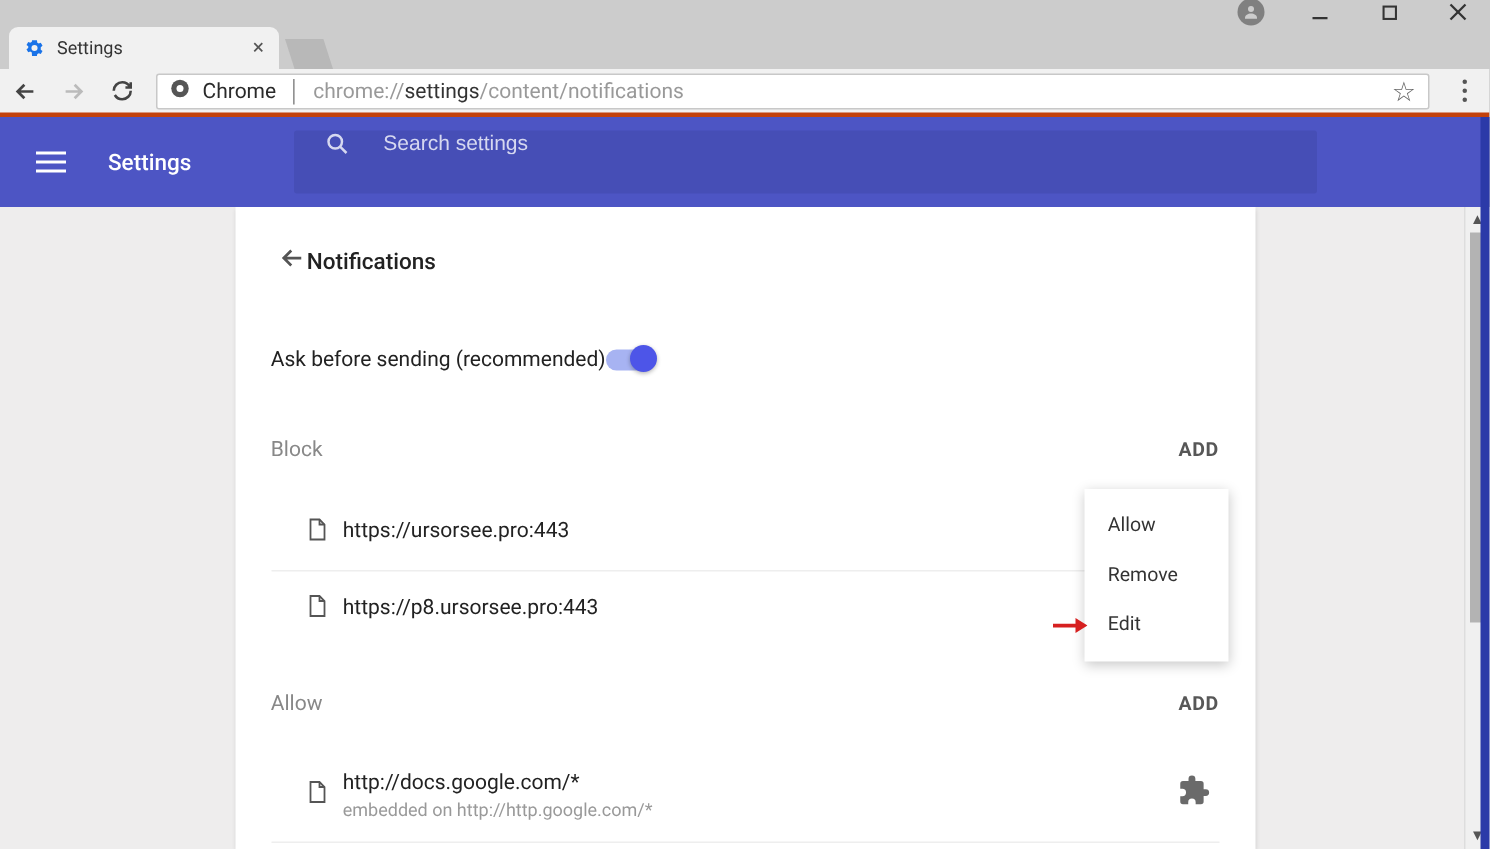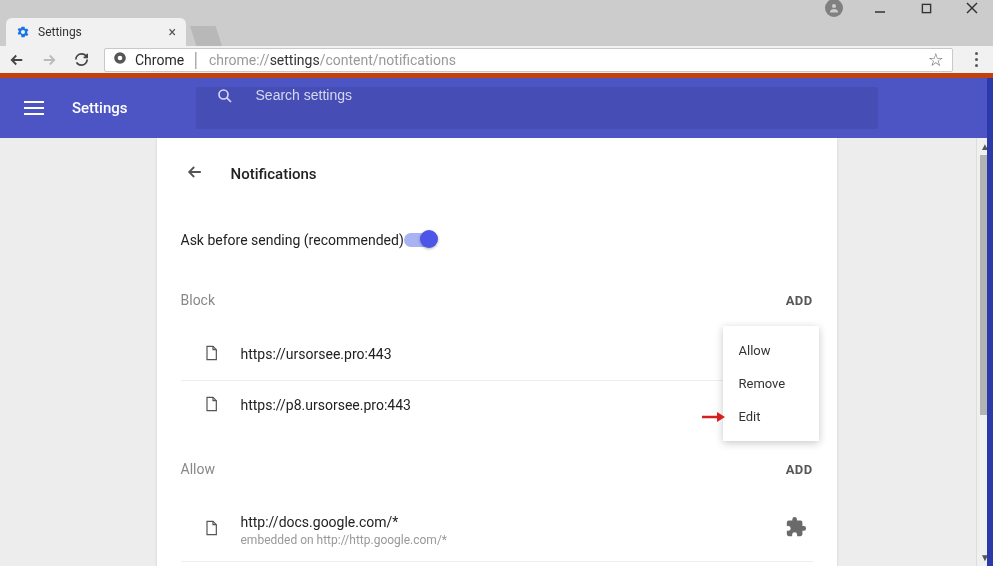--- a/index.html
+++ b/index.html
@@ -85,21 +85,21 @@
     .gear-icon {
       width: 14px;
       height: 14px;
       color: #1a73e8;
     }
 
     
     .address-row {
       height: 32px;
       background: #f1f1f1;
-      border-bottom: 5px solid #c2410c;
+      border-bottom: 3px solid #c2410c;
       display: flex;
       align-items: center;
       padding: 0 8px;
       gap: 14px;
     }
     .nav-btn {
       width: 18px;
       height: 18px;
       display: flex;
       align-items: center;
@@ -187,21 +187,20 @@
       width: 680px;
       background: #fff;
       box-shadow: 0 1px 3px rgba(0,0,0,0.12);
       padding: 24px 24px 10px 24px;
       margin-top: 0;
       position: relative;
     }
     .card-header {
       display: flex;
       align-items: center;
-      gap: 26px;
       margin-bottom: 42px;
       padding-left: 4px;
     }
     .card-header h1 {
       font-size: 15px;
       font-weight: 500;
       color: #222;
     }
     .back-arrow { color: #555; }
 
@@ -244,21 +243,21 @@
       font-weight: 700;
       font-size: 13px;
       letter-spacing: 0.4px;
     }
 
     .entry {
       display: flex;
       align-items: center;
       padding: 14px 0 14px 22px;
       border-bottom: 1px solid #eee;
-      gap: 22px;
+      gap: 10px;
     }
     .entry:last-child { border-bottom: none; }
     .entry .doc-icon { color: #555; }
     .entry .text {
       font-size: 14px;
       color: #222;
       line-height: 1.4;
     }
     .entry .subtext {
       font-size: 12px;

